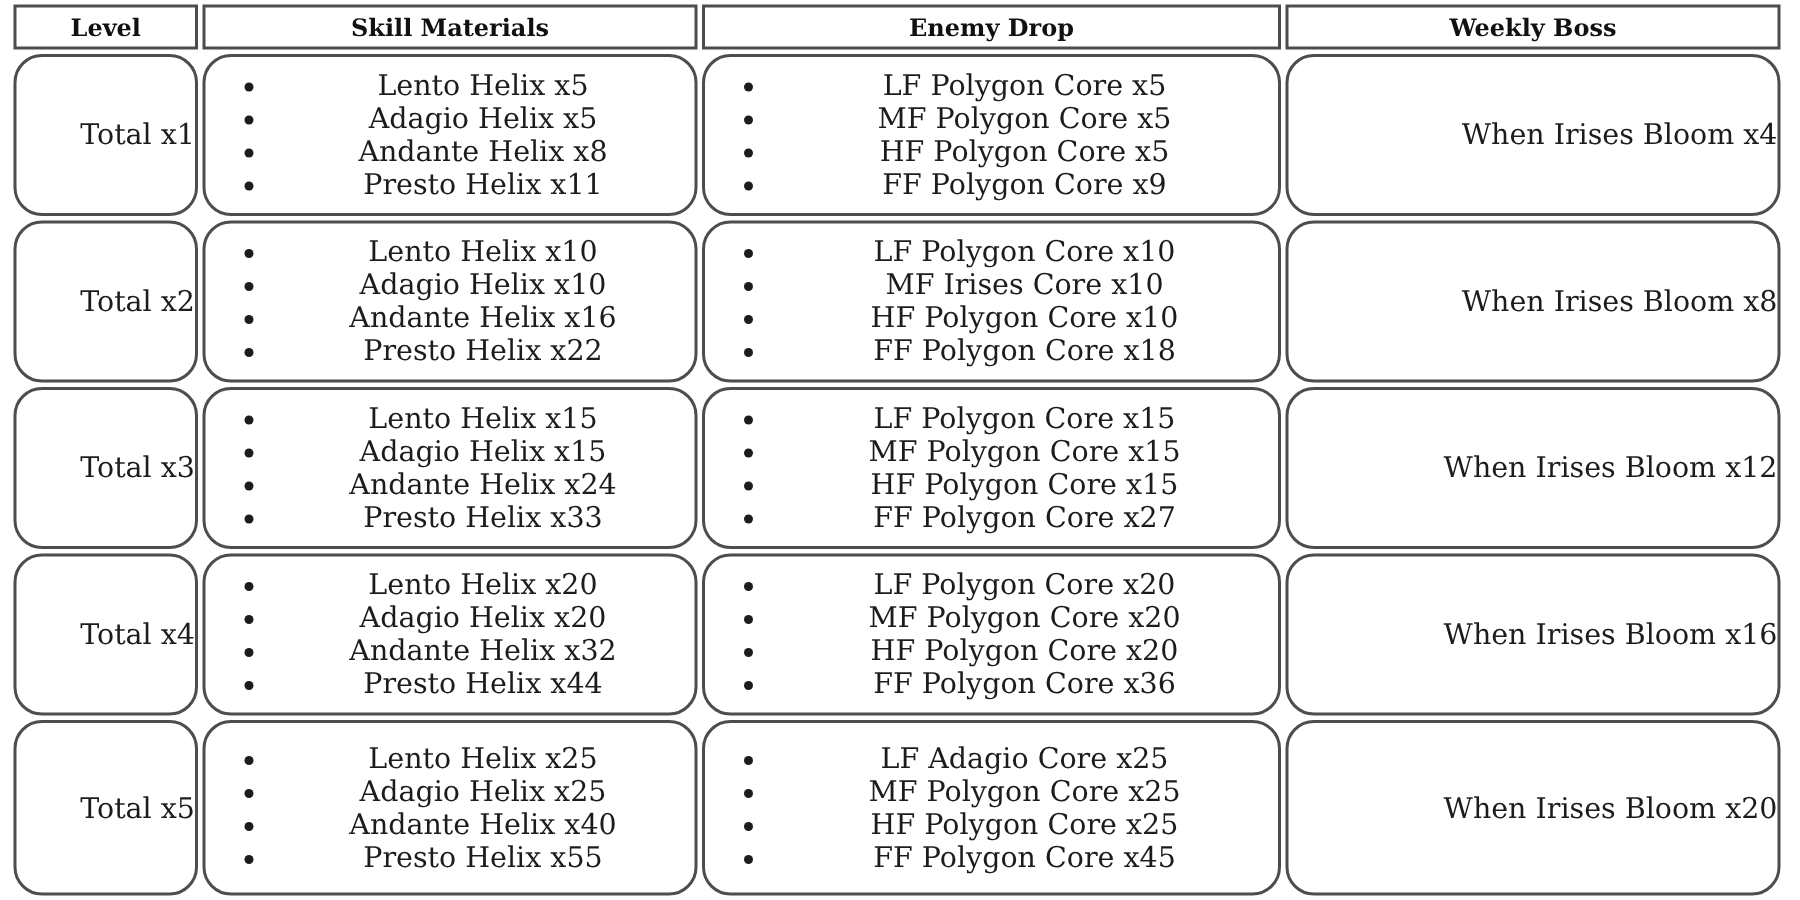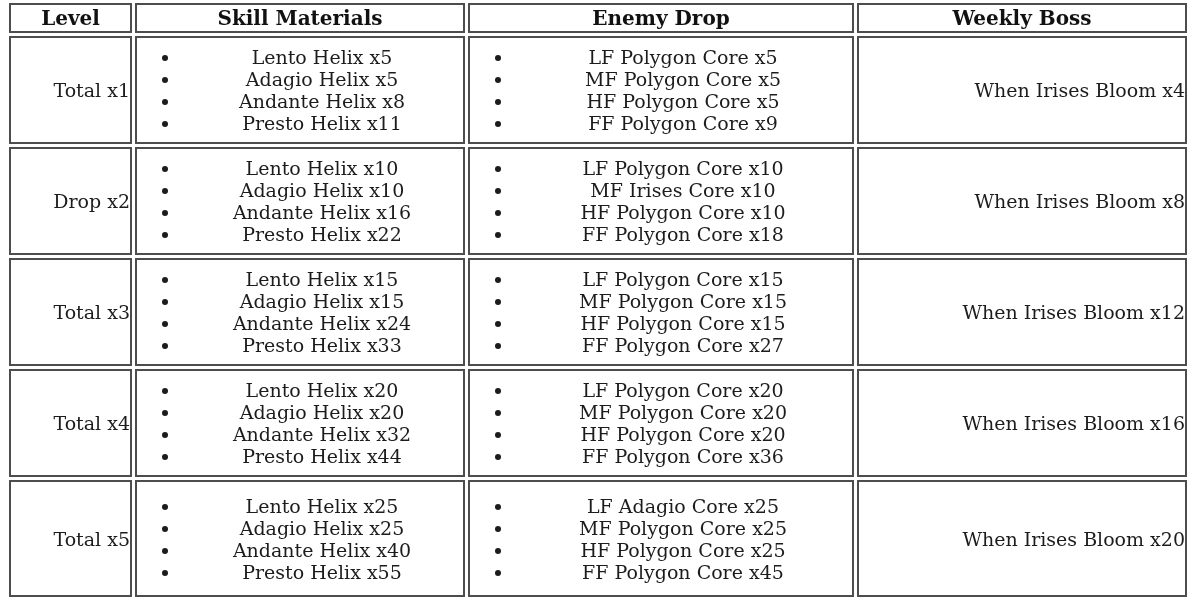--- a/index.html
+++ b/index.html
@@ -25,26 +25,26 @@
   col.c-boss   { width: 330px; }
   th, td {
     border: 2px solid #4d4d4d;
     background: #ffffff;
     box-sizing: border-box;
     vertical-align: middle;
     padding: 0;
   }
   th {
     height: 30px;
-    font-size: 20px;
+    font-size: 16px;
     font-weight: bold;
     text-align: center;
     color: #111111;
   }
-  tbody td { height: 108px; font-size: 19px; }
+  tbody td { height: 108px; font-size: 19px; border-radius: 19px; }
   tbody tr.last td { height: 117px; }
   td.level-cell, td.boss-cell { text-align: right; }
   td.list-cell ul {
     margin: 0;
     padding: 0 0 0 44px;
     list-style: disc outside;
   }
   td.list-cell li {
     text-align: center;
     line-height: 22px;
@@ -83,21 +83,21 @@
         <ul>
           <li>LF Polygon Core x5</li>
           <li>MF Polygon Core x5</li>
           <li>HF Polygon Core x5</li>
           <li>FF Polygon Core x9</li>
         </ul>
       </td>
       <td class="boss-cell">When Irises Bloom x4</td>
     </tr>
     <tr>
-      <td class="level-cell">Drop x2</td>
+      <td class="level-cell">Total x2</td>
       <td class="list-cell">
         <ul>
           <li>Lento Helix x10</li>
           <li>Adagio Helix x10</li>
           <li>Andante Helix x16</li>
           <li>Presto Helix x22</li>
         </ul>
       </td>
       <td class="list-cell">
         <ul>

